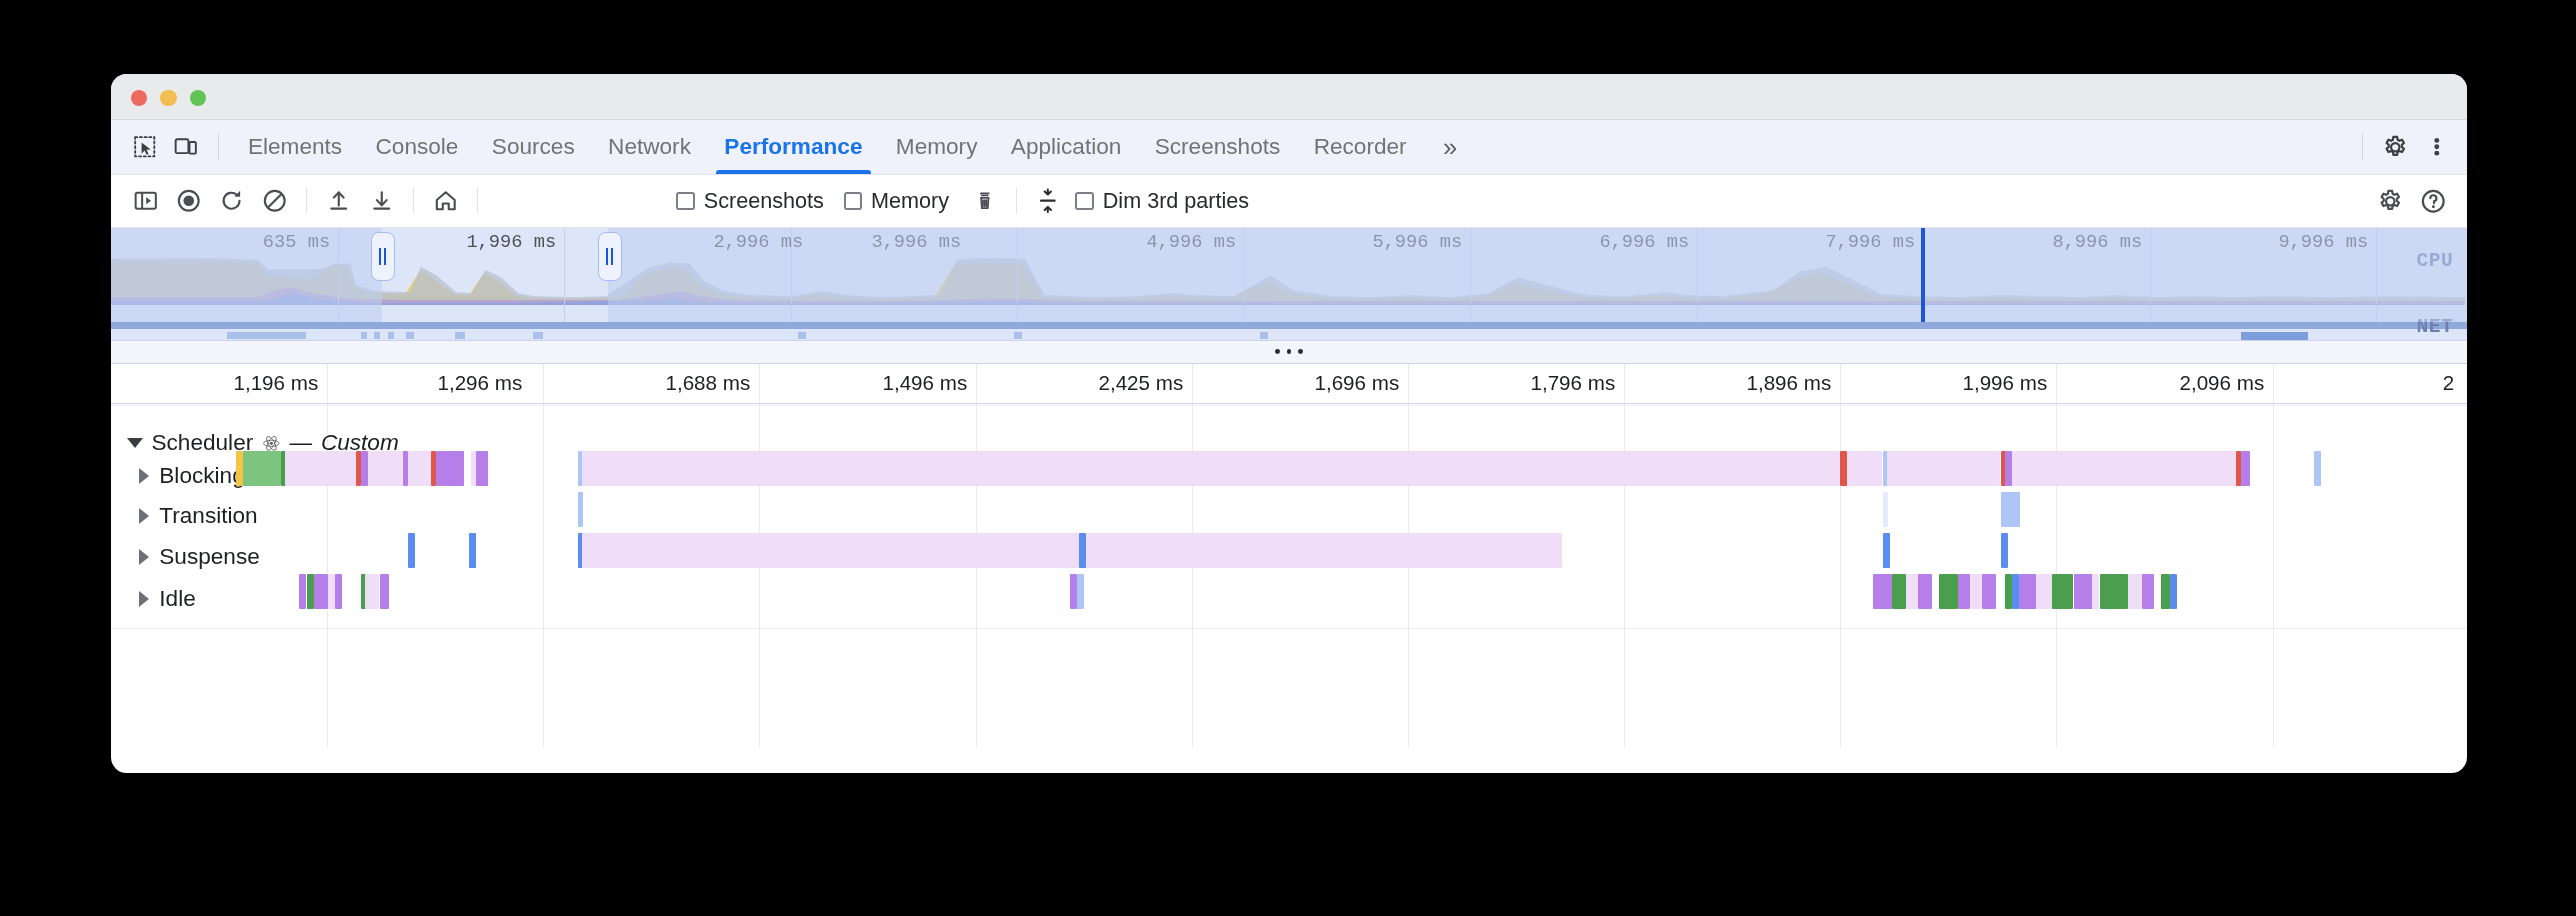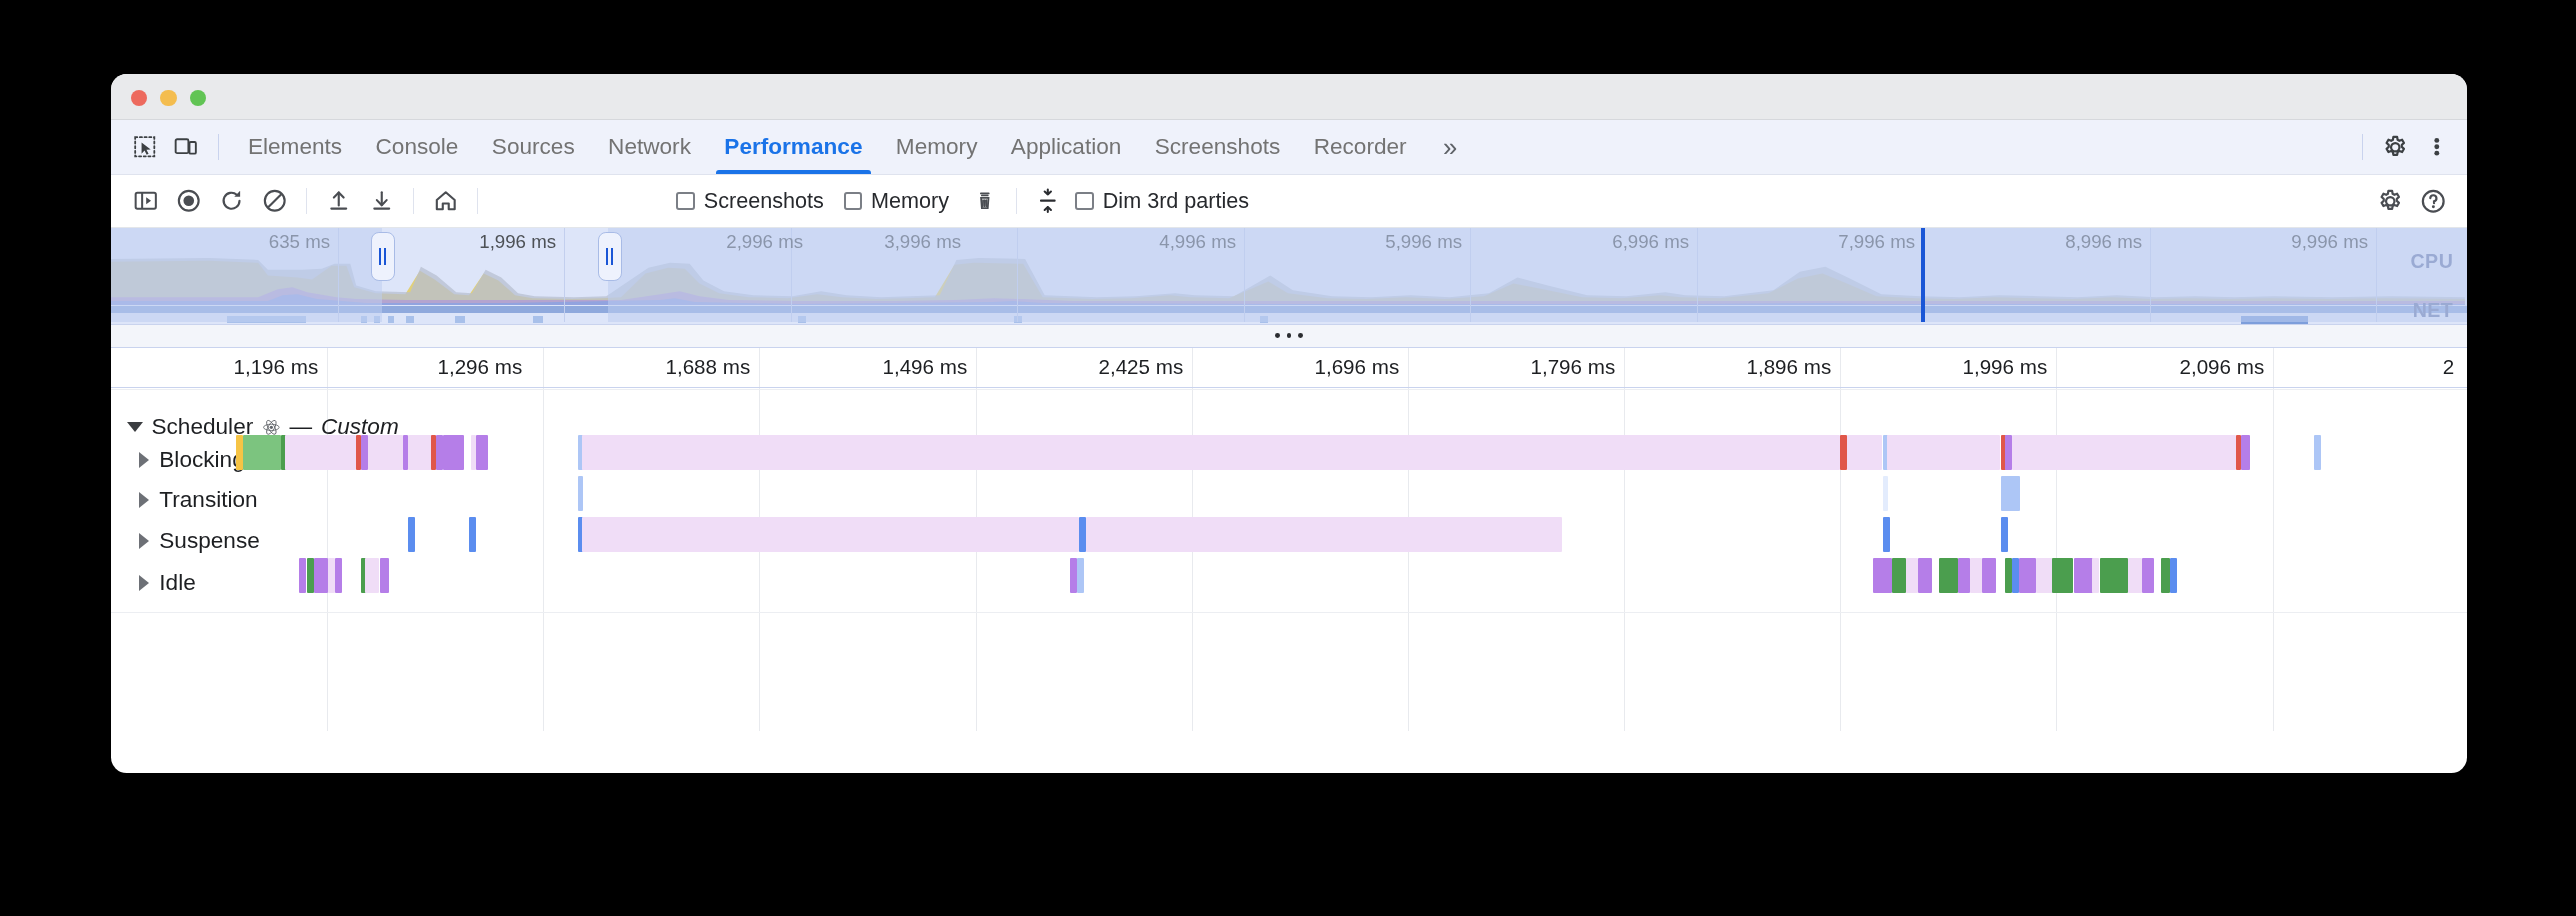--- a/index.html
+++ b/index.html
@@ -81,23 +81,24 @@
   .chkbox {
     width:18.7px; height:18.7px; border:2px solid #7b7f86; border-radius:2.9px;
     background:#fff; box-sizing:border-box; margin-right:8.8px; flex:none;
   }
   .chklbl { font-size:21.6px; color:#27292d; white-space:nowrap;}
   .tb-right { position:absolute; right:11.8px; top:0; height:100%; display:flex; align-items:center; }
 
   
   .overview {
     position:relative;
-    height:96px;
+    height:112px;
     background:#dde5f9;
     overflow:hidden;
+    font-family:Liberation Mono, monospace;
   }
   .ovruler { position:absolute; left:0; right:0; top:0; height:33px; }
   .ovtick {
     position:absolute; top:0; height:94px;
     border-left:1px solid #c3cfee;
   }
   .ovticklbl {
     position:absolute; top:2.9px; font-size:18.7px; color:#4d5156;
     transform: translateX(-100%); padding-right:7.9px; white-space:nowrap;
   }

